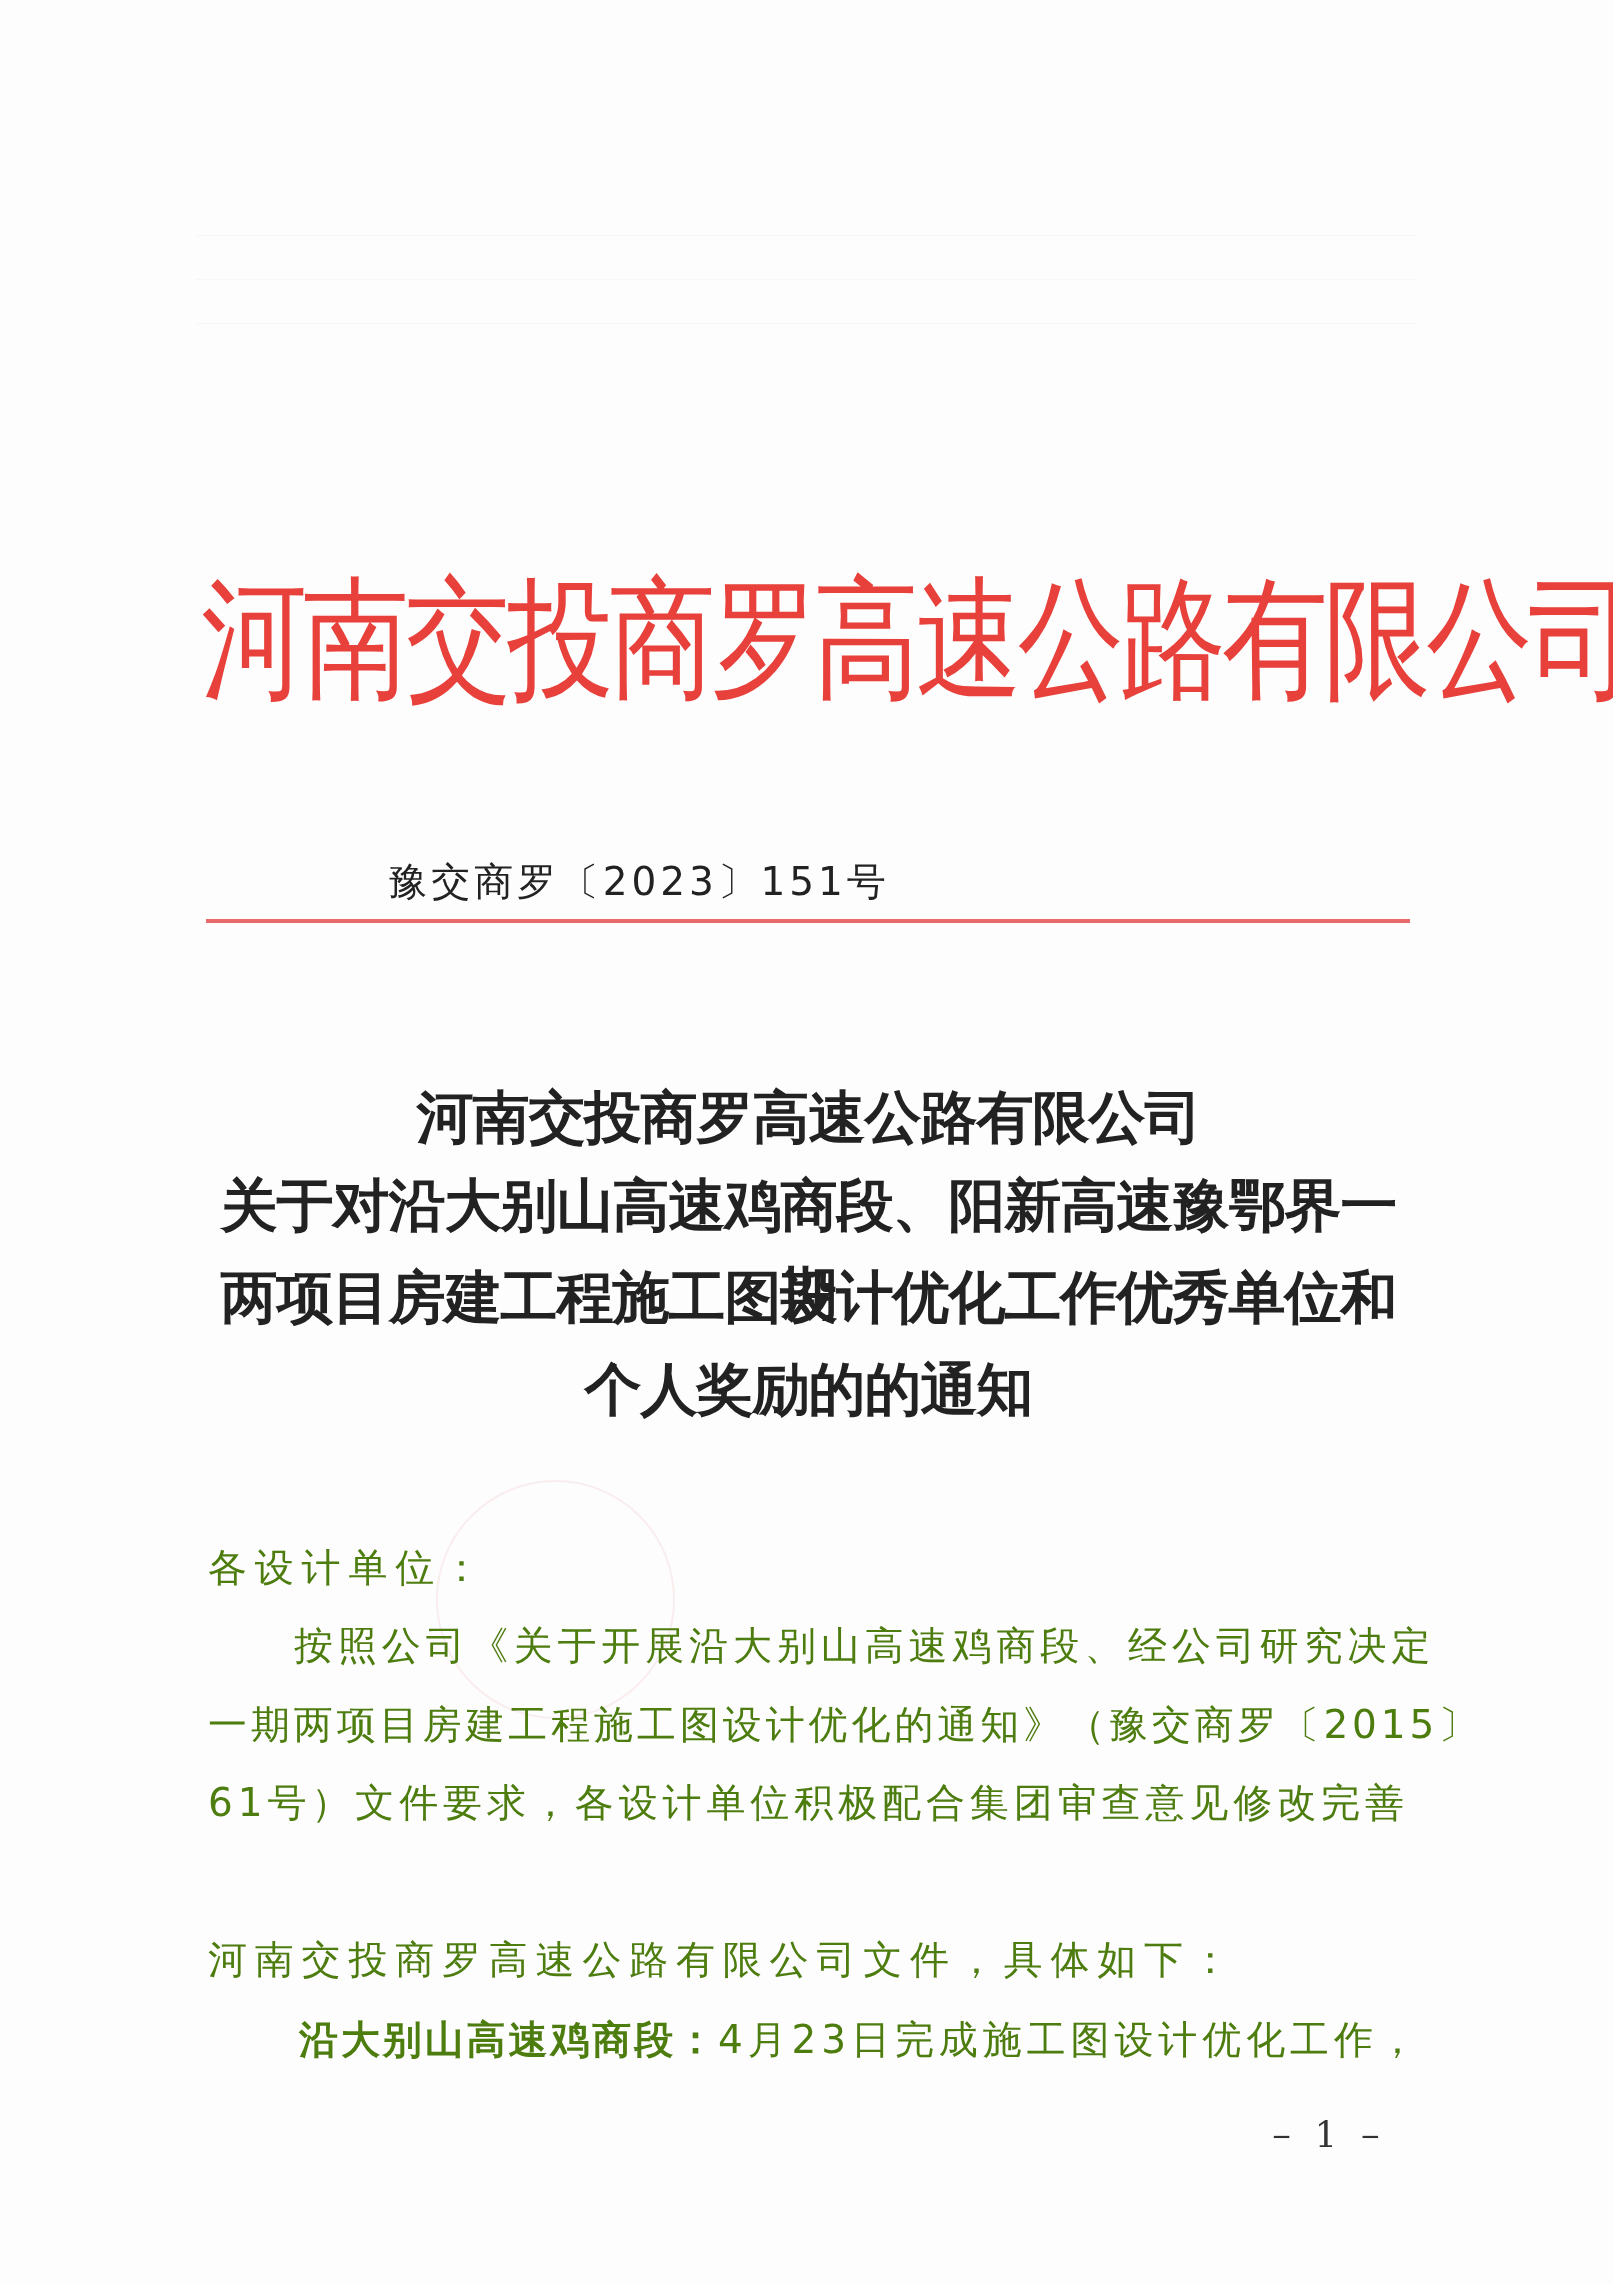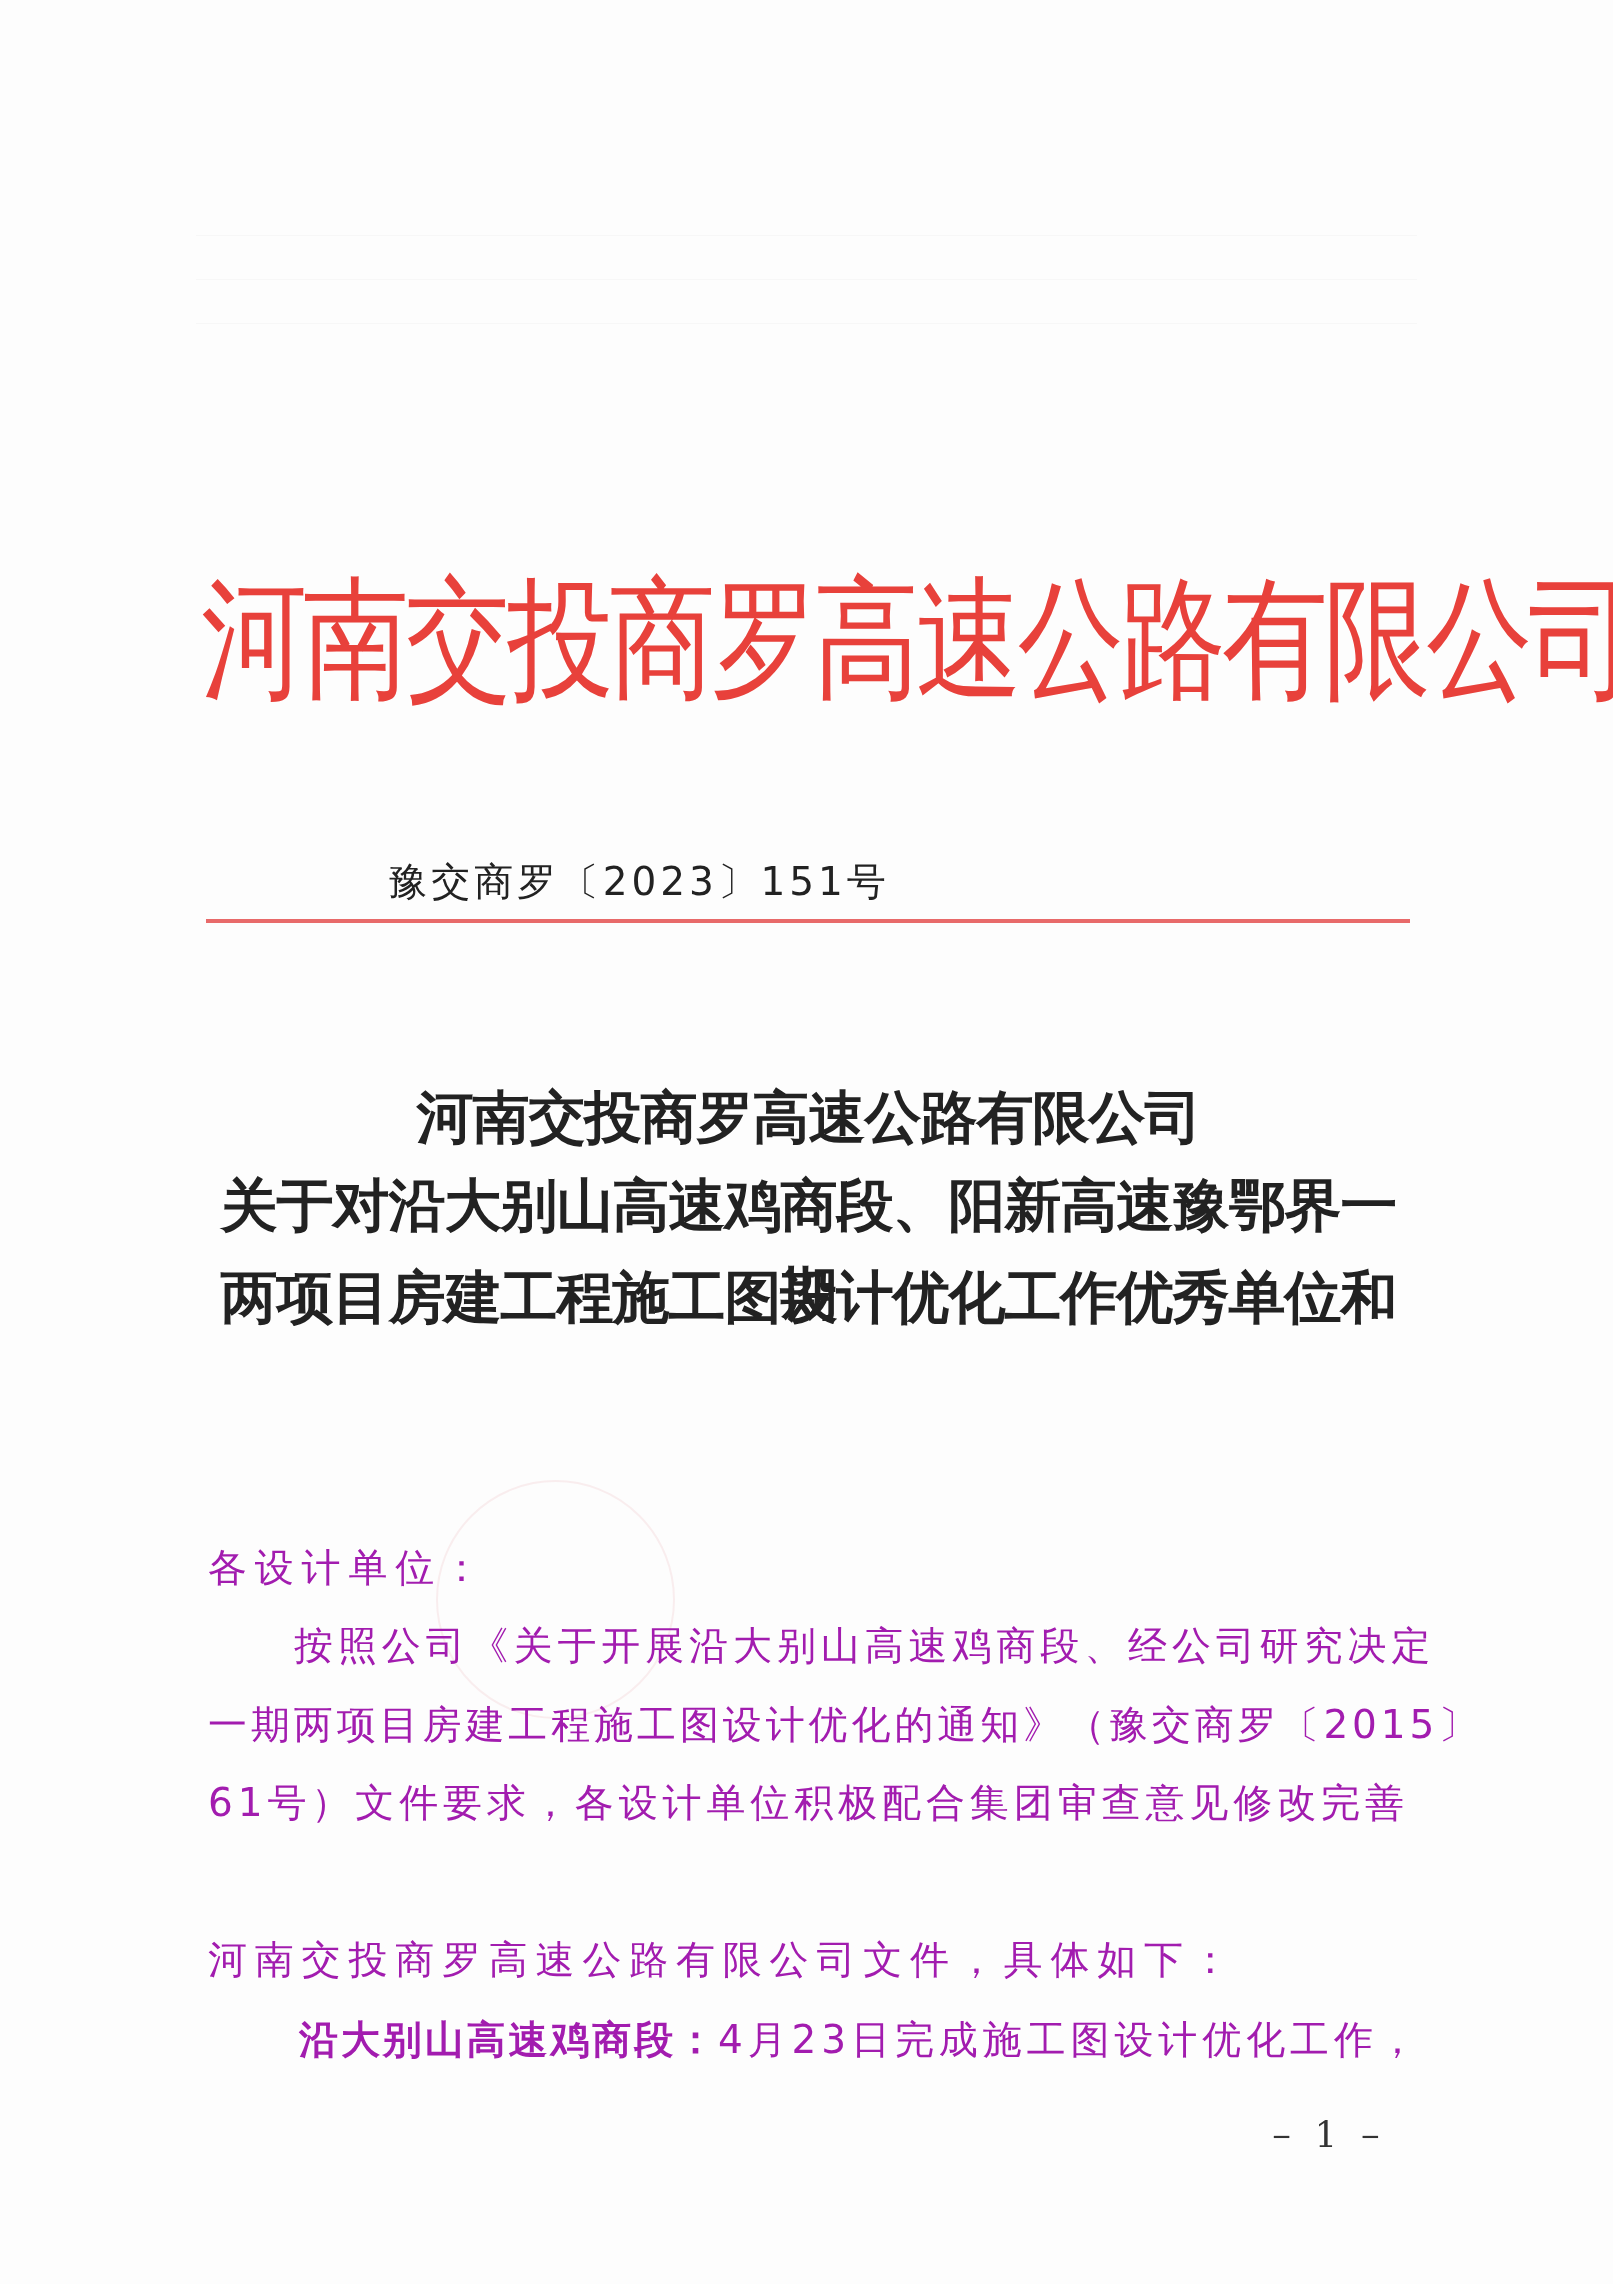--- a/index.html
+++ b/index.html
@@ -10,21 +10,21 @@
   .redhead { position: absolute; left: 201px; top: 554px; width: 1215px; text-align: center;
              color: #e8413b; font-family: "DejaVu Serif", serif; font-size: 106px; letter-spacing: -3.9px;
              line-height: 137px; transform: scaleY(1.25); transform-origin: center top; white-space: nowrap; }
   .docno { position: absolute; left: 0; width: 1278px; top: 855px; text-align: center;
            font-family: "DejaVu Sans", sans-serif; font-size: 39px; letter-spacing: 3.9px; color: #222; }
   .redline { position: absolute; left: 206px; width: 1204px; top: 919px; height: 3.9px; background: #e86a6a; }
   .title { position: absolute; left: 196px; width: 1225px; text-align: center;
            font-family: "DejaVu Serif", serif; font-weight: bold; font-size: 57px; color: #222;
            line-height: 88px; letter-spacing: -1px; }
   .body-line { position: absolute; font-family: "DejaVu Sans", sans-serif; font-size: 39px;
-               color: #a21caf; letter-spacing: 7.8px; white-space: nowrap; }
+               color: #4d7c0f; letter-spacing: 7.8px; white-space: nowrap; }
   .bold { font-weight: bold; font-family: "DejaVu Serif", serif; letter-spacing: 2.9px; text-align: center; }
   .pageno { position: absolute; left: 1264px; top: 2112px; font-family: "DejaVu Serif", serif;
             font-size: 35px; color: #333; letter-spacing: 15.7px; }
   .stamp { position: absolute; left: 436px; top: 1480px; width: 235px; height: 235px; border-radius: 50%;
            border: 2.9px solid rgba(220,120,130,0.12); }
 </style>
 </head>
 <body>
 
 <div class="page">
@@ -33,20 +33,21 @@
   <div class="faint" style="top:323px"></div>
 
   <div class="redhead">河南交投商罗高速公路有限公司文件</div>
 
   <div class="docno">豫交商罗〔2023〕151号</div>
   <div class="redline"></div>
 
   <div class="title" style="top:1073px">河南交投商罗高速公路有限公司</div>
   <div class="title" style="top:1253px">两项目房建工程施工图设计优化工作优秀单位和</div>
   <div class="title" style="top:1161px">关于对沿大别山高速鸡商段、阳新高速豫鄂界一期</div>
+  <div class="title" style="top:1345px">个人奖励的的通知</div>
 
   <div class="stamp"></div>
 
   <div class="body-line" style="left:208px; top:1541px">各设计单位：</div>
   <div class="body-line" style="left:294px; top:1619px; letter-spacing:4.9px">按照公司《关于开展沿大别山高速鸡商段、经公司研究决定</div>
   <div class="body-line" style="left:208px; top:1698px; letter-spacing:3.9px">一期两项目房建工程施工图设计优化的通知》（豫交商罗〔2015〕</div>
   <div class="body-line" style="left:208px; top:1776px; letter-spacing:4.9px">61号）文件要求，各设计单位积极配合集团审查意见修改完善</div>
   <div class="body-line" style="left:208px; top:1933px">河南交投商罗高速公路有限公司文件，具体如下：</div>
 
   <div class="body-line" style="left:299px; top:2013px; letter-spacing:4.9px">

